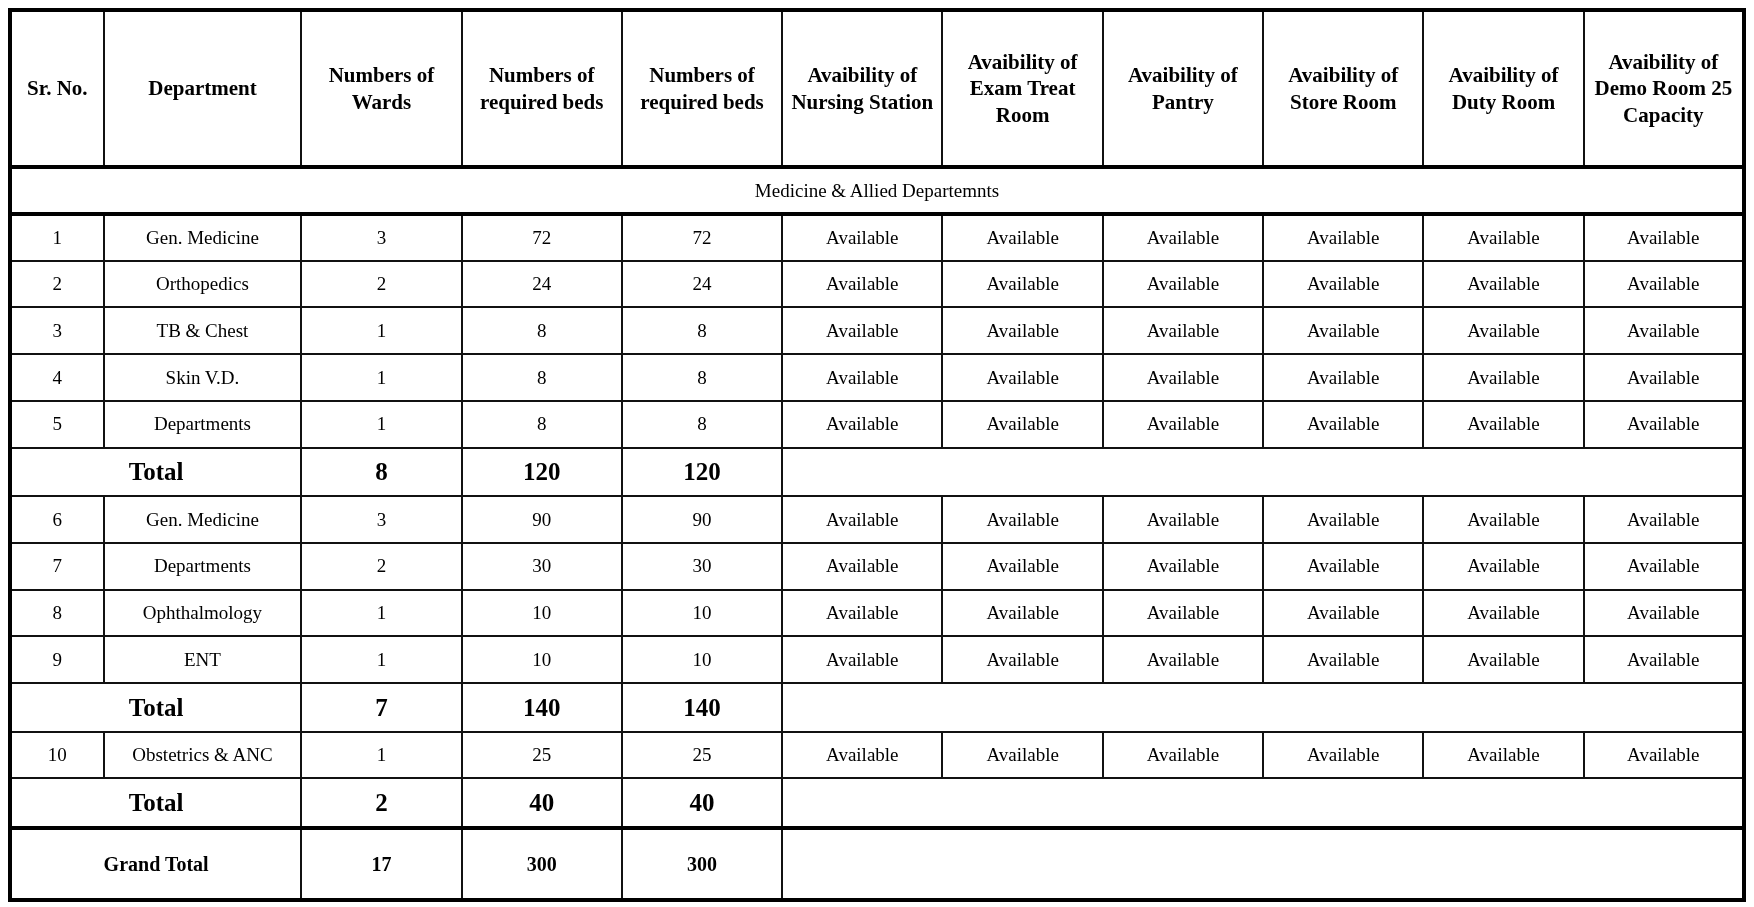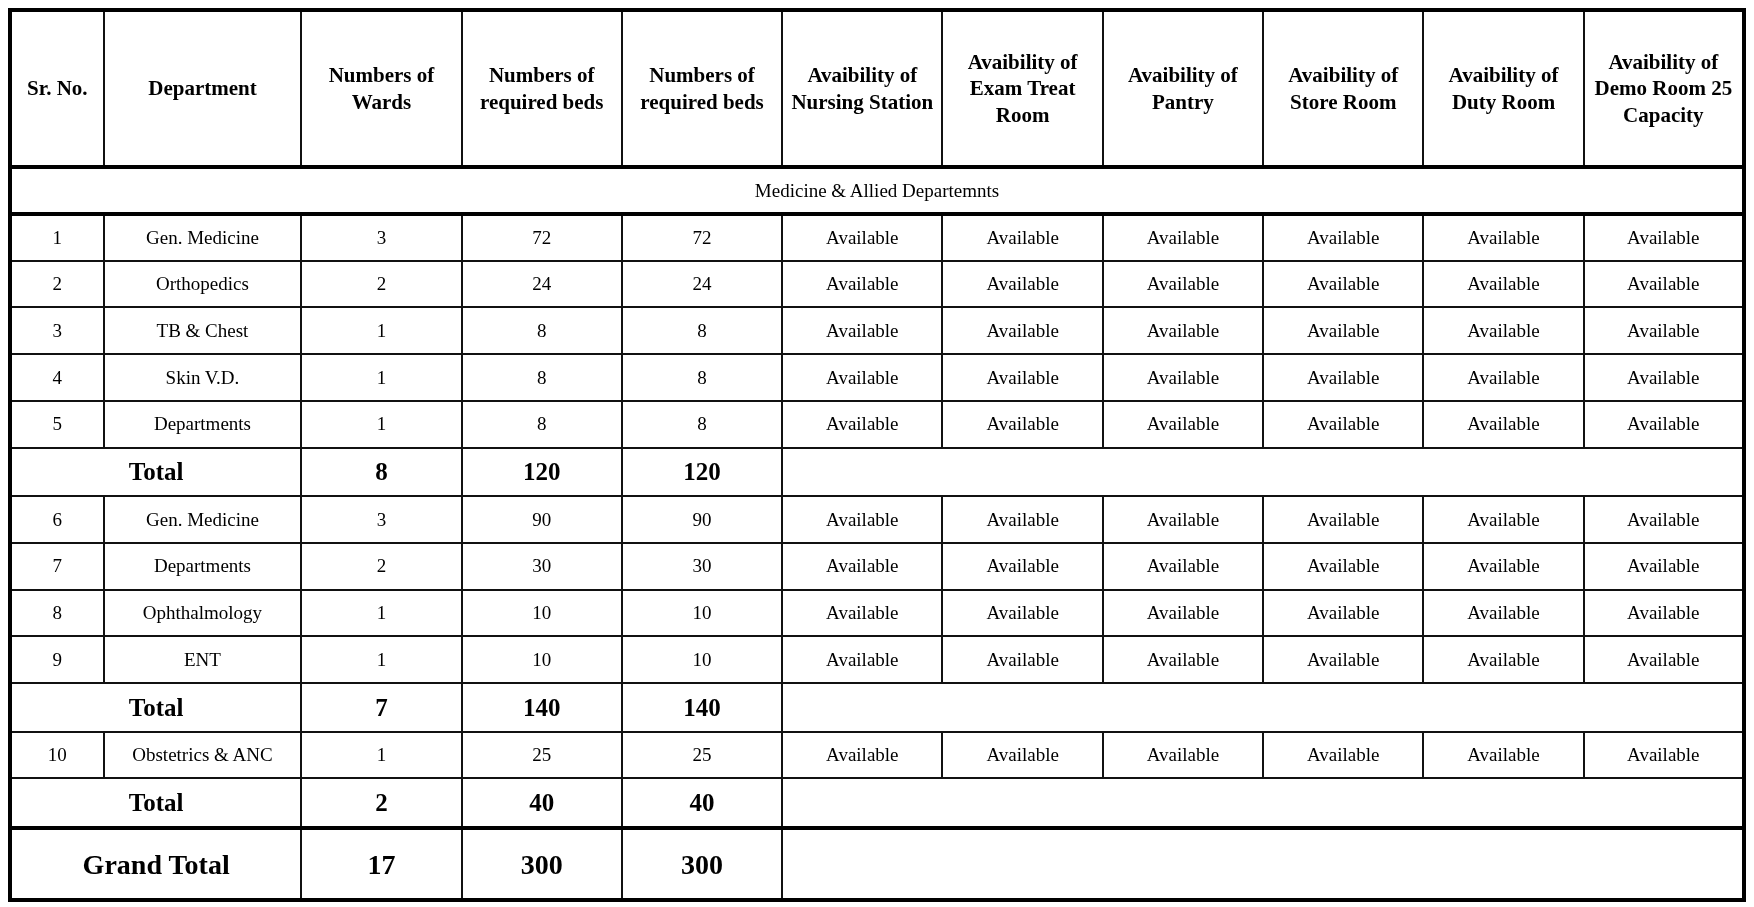--- a/index.html
+++ b/index.html
@@ -69,21 +69,21 @@
   }
   tr.total-row td {
     font-size: 25px;
     font-weight: bold;
   }
   
   tr.grand-total-row {
     height: 52px;
   }
   tr.grand-total-row td {
-    font-size: 28px;
+    font-size: 20px;
     font-weight: bold;
     border-top: 4px solid #000000;
   }
   td.empty-span {
     border-right: 4px solid #000000;
   }
 </style>
 </head>
 <body>
 

